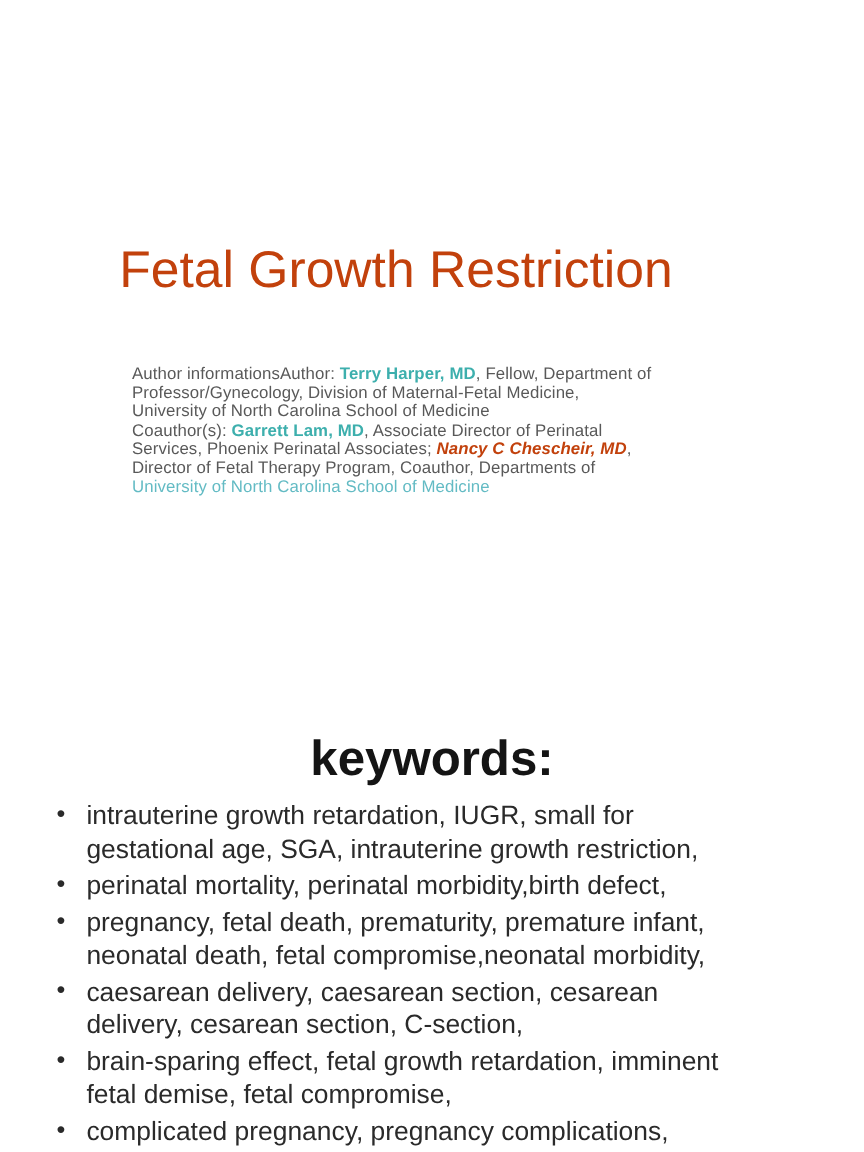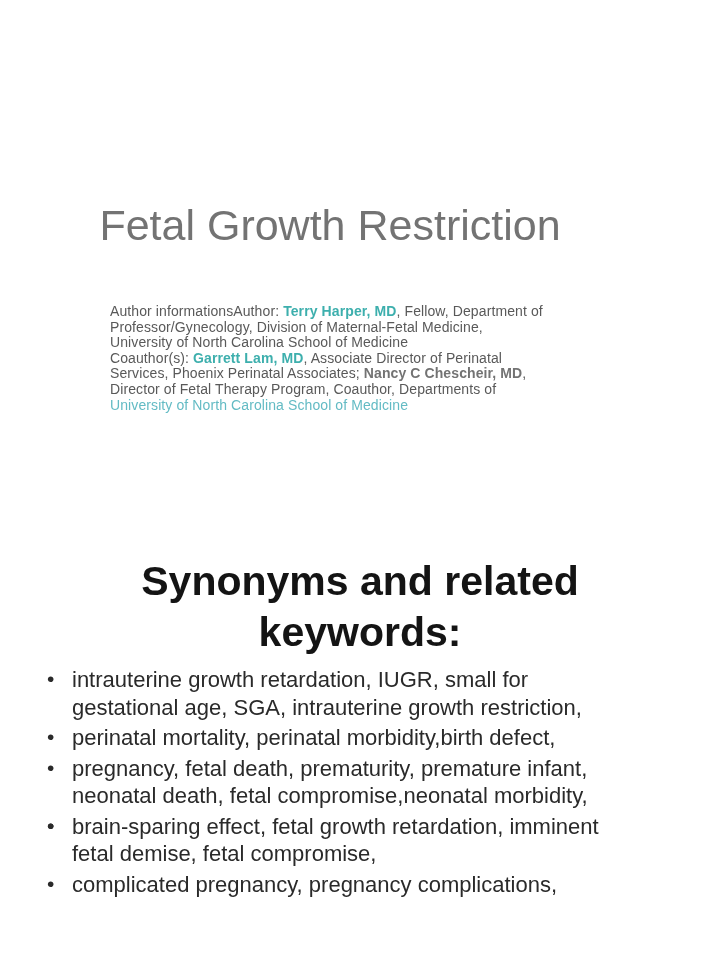--- a/index.html
+++ b/index.html
@@ -18,42 +18,43 @@
   
   .slide1-title {
     position: absolute;
     top: 200px;
     left: 0;
     width: 660px;
     text-align: center;
     font-size: 43px;
     line-height: 50px;
     font-weight: 400;
-    color: #737373;
+    color: #c2410c;
     margin: 0;
   }
   .author-block {
     position: absolute;
     top: 304px;
     left: 110px;
     width: 500px;
     text-align: left;
     font-size: 14px;
     line-height: 15.6px;
     color: #595959;
     letter-spacing: 0.1px;
   }
   .author-line { white-space: nowrap; }
   .name-teal {
     color: #3dafad;
     font-weight: bold;
   }
   .name-dark {
-    color: #737373;
+    color: #c2410c;
     font-weight: bold;
+    font-style: italic;
   }
   .link-teal {
     color: #63bbc4;
     font-weight: 400;
   }
   
   .slide2-heading {
     position: absolute;
     top: 556px;
     left: 0;
@@ -111,39 +112,40 @@
       <div class="author-line">
         <span>Services, Phoenix Perinatal Associates; </span><span class="name-dark">Nancy C Chescheir, MD</span><span>,</span>
       </div>
       <div class="author-line">Director of Fetal Therapy Program, Coauthor, Departments of</div>
       <div class="author-line link-teal">University of North Carolina School of Medicine</div>
     </div>
   </section>
 
   <section>
     <h2 class="slide2-heading">
-      <span>Synonyms and related</span><br>
+      <br>
       <span>keywords:</span>
     </h2>
 
     <ul class="keyword-list">
       <li>
         <span class="bullet-marker">•</span>
         <span>intrauterine growth retardation, IUGR, small for gestational age, SGA, intrauterine growth restriction,</span>
       </li>
       <li>
         <span class="bullet-marker">•</span>
         <span>perinatal mortality, perinatal morbidity,birth defect,</span>
       </li>
       <li>
         <span class="bullet-marker">•</span>
         <span>pregnancy, fetal death, prematurity, premature infant, neonatal death, fetal compromise,neonatal morbidity,</span>
       </li>
       <li>
         <span class="bullet-marker">•</span>
+        <span>caesarean delivery, caesarean section, cesarean delivery, cesarean section, C-section,</span>
       </li>
       <li>
         <span class="bullet-marker">•</span>
         <span>brain-sparing effect, fetal growth retardation, imminent fetal demise, fetal compromise,</span>
       </li>
       <li>
         <span class="bullet-marker">•</span>
         <span>complicated pregnancy, pregnancy complications,</span>
       </li>
     </ul>

